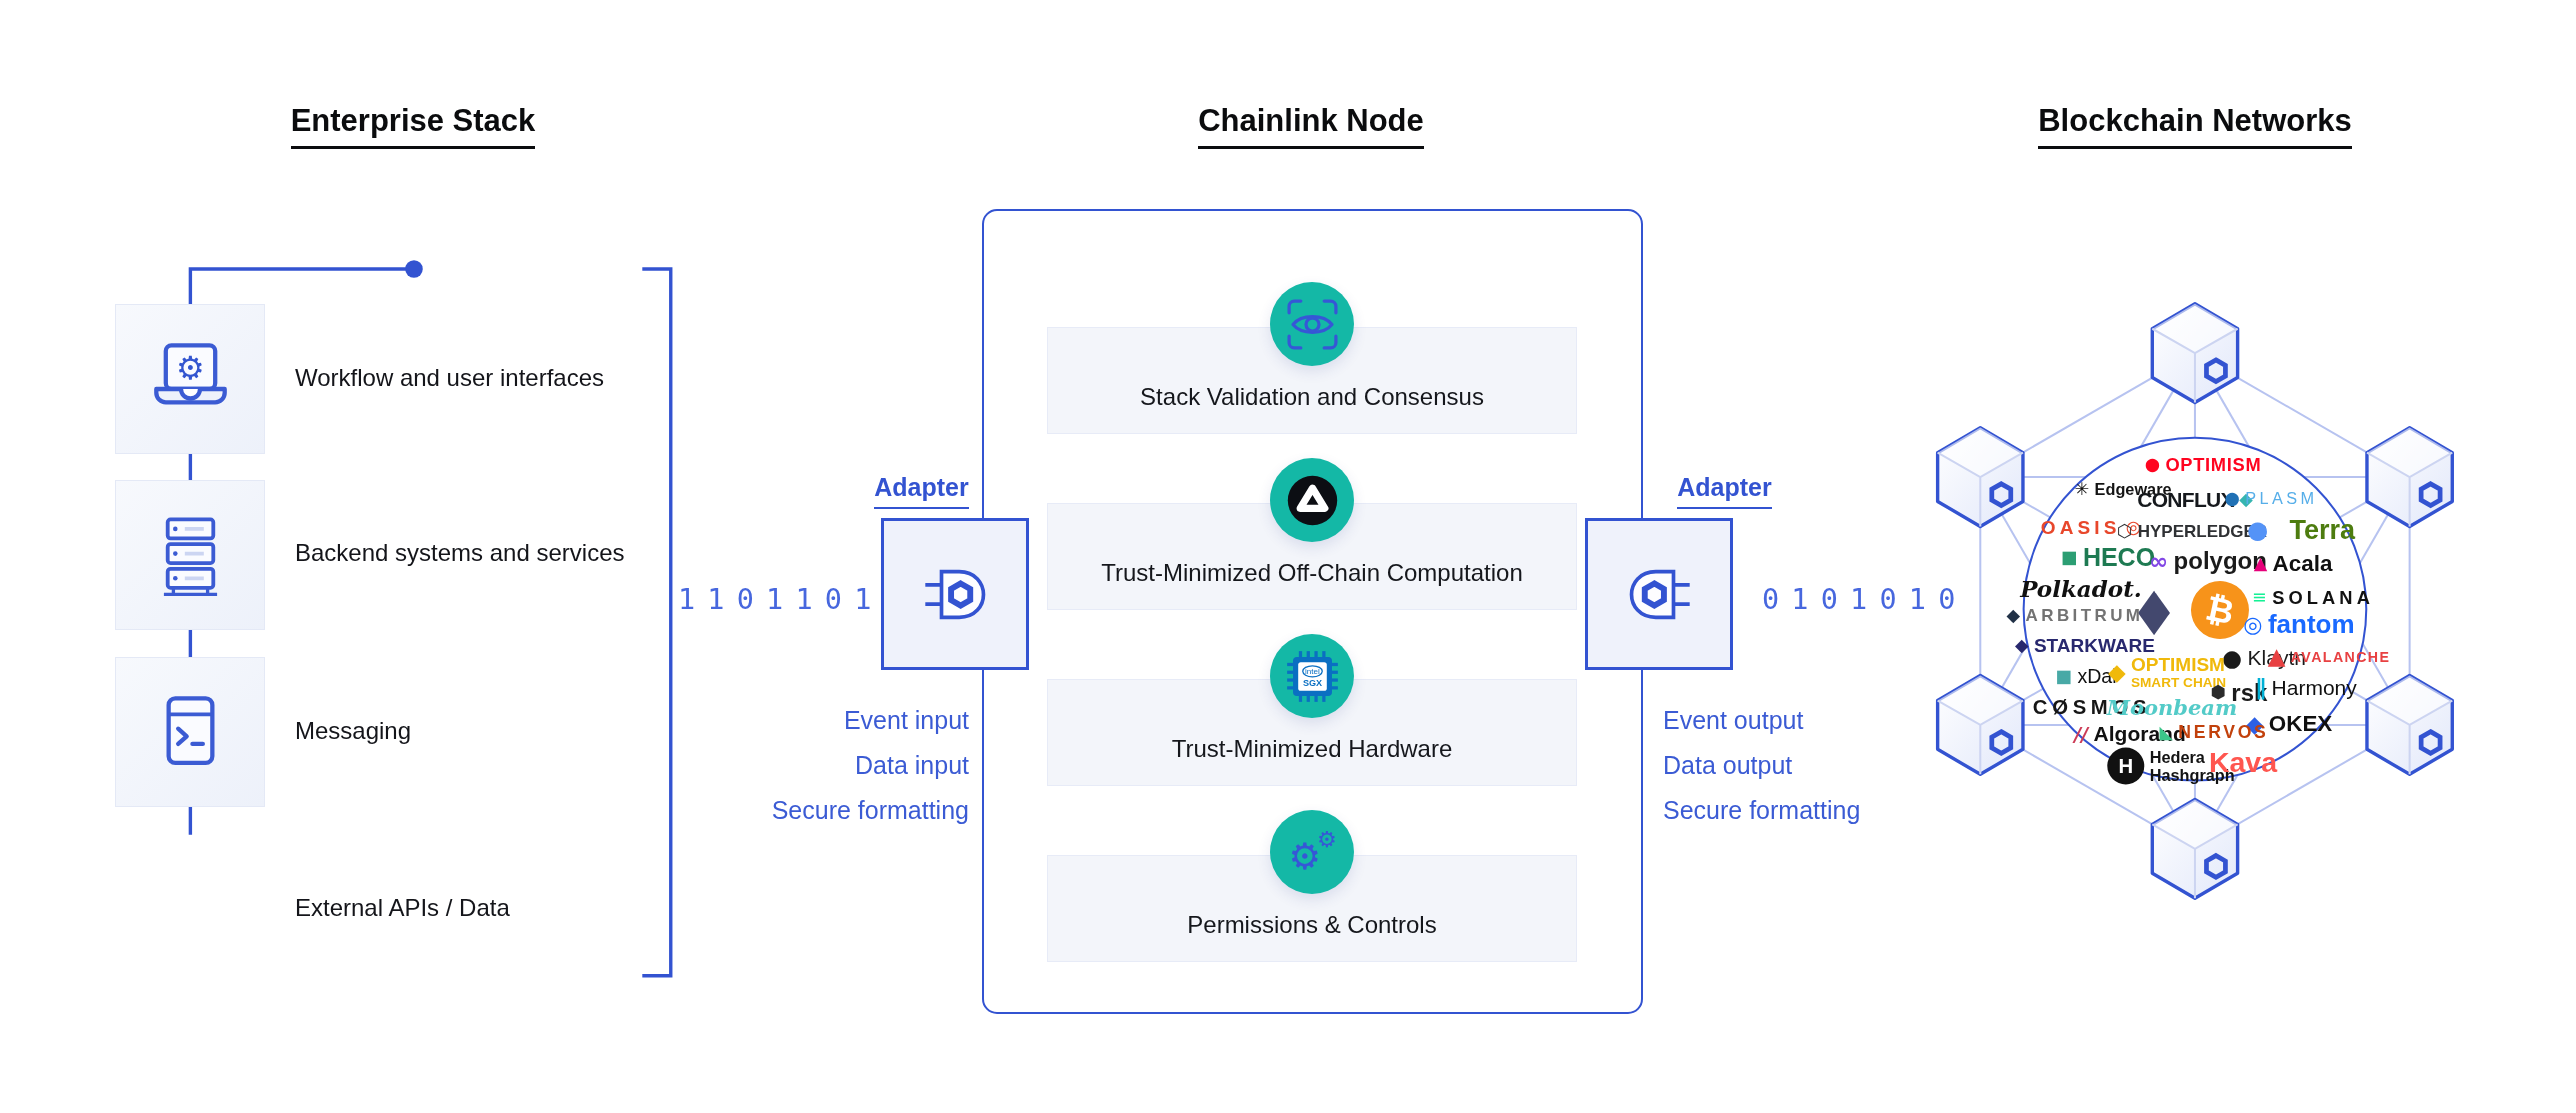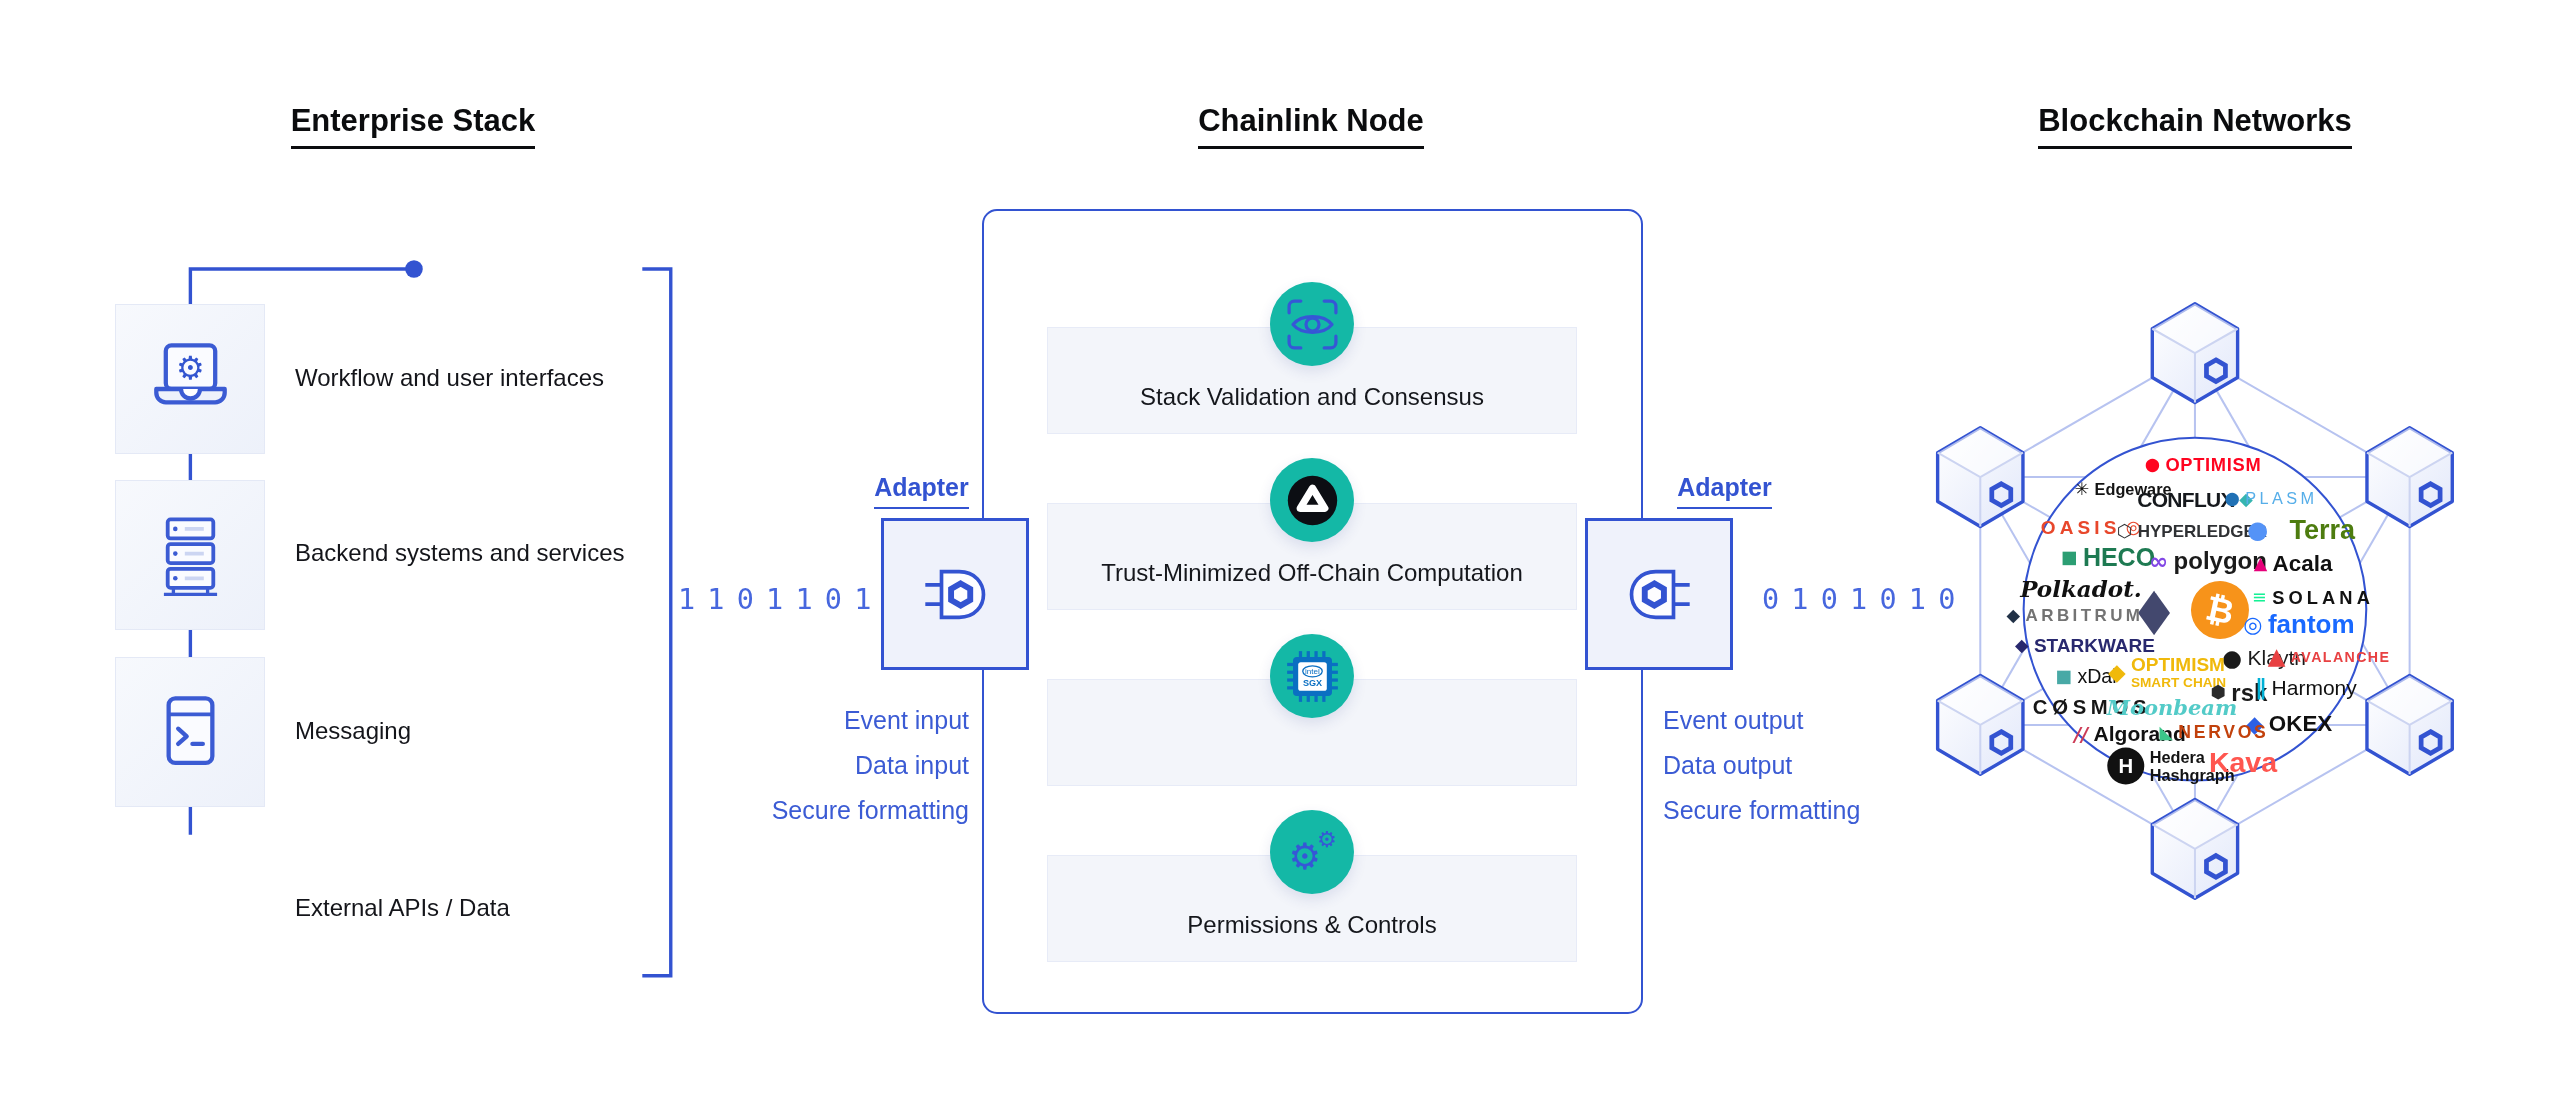--- a/index.html
+++ b/index.html
@@ -195,20 +195,21 @@
           <rect x="80" y="53" width="9" height="5"></rect>
             <rect x="80" y="65" width="9" height="5"></rect>
         </g>
         <rect x="20" y="20" width="60" height="60" rx="6" fill="#0a6fc2"></rect>
         <rect x="28" y="28" width="44" height="44" rx="4" fill="#ffffff"></rect>
         <ellipse cx="50" cy="42" rx="15" ry="8.5" fill="none" stroke="#0a6fc2" stroke-width="2"></ellipse>
         <text x="50" y="46" text-anchor="middle" font-size="12.5" fill="#0a6fc2" font-family="Liberation Sans">intel</text>
         <text x="50" y="64" text-anchor="middle" font-size="14" font-weight="bold" fill="#0a6fc2" font-family="Liberation Sans">SGX</text>
       </svg>
     </div>
+    <div class="node-label">Trust-Minimized Hardware</div>
   </div>
 
   <div class="node-box" style="top:855px;">
     <div class="node-ic">
       <svg width="65" height="65" viewBox="0 0 100 100">
         <text x="38" y="76" text-anchor="middle" font-size="56" fill="#3657d6" font-family="DejaVu Sans">⚙</text>
         <text x="72" y="42" text-anchor="middle" font-size="34" fill="#3657d6" font-family="DejaVu Sans">⚙</text>
       </svg>
     </div>
     <div class="node-label">Permissions &amp; Controls</div>

